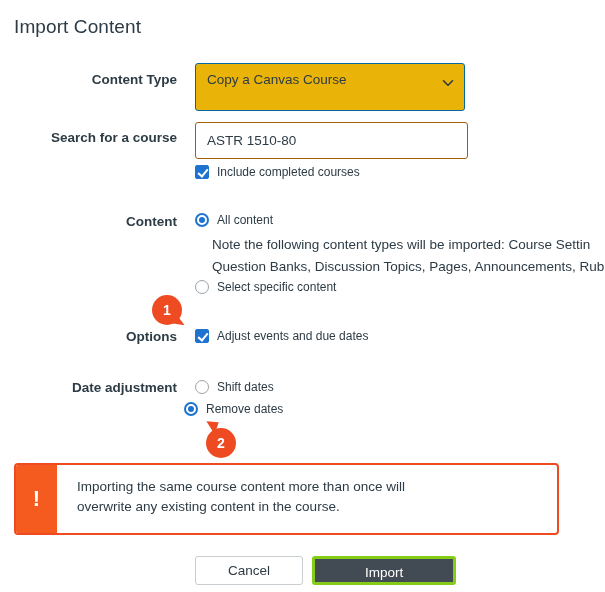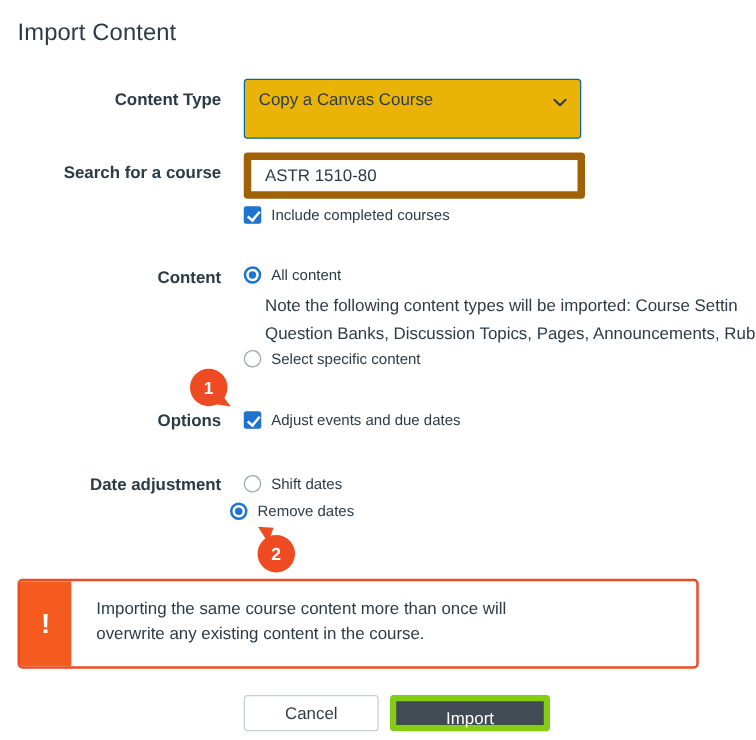--- a/index.html
+++ b/index.html
@@ -67,21 +67,21 @@
     height: 12px;
   }
 
   
   .text-input {
     position: absolute;
     left: 195px;
     top: 122px;
     width: 273px;
     height: 37px;
-    border: 6px solid #a16207;
+    border: 1px solid #a16207;
     border-radius: 3px;
     background: #ffffff;
     font-family: "Liberation Sans", sans-serif;
     font-size: 13.5px;
     color: #2D3B45;
     padding: 0 11px;
     outline: none;
   }
 
   
@@ -248,23 +248,23 @@
     padding: 0 32px;
   }
   .btn-cancel {
     background: #ffffff;
     border: 1px solid #C7CDD1;
     color: #2D3B45;
     min-width: 58px;
   }
   .btn-primary {
     background: #424A53;
-    border: 5px solid #84cc16;
+    border: 3px solid #84cc16;
     color: #ffffff;
-    width: 128px;
+    width: 144px;
   }
 </style>
 </head>
 <body>
 
 <div id="page">
 
   <div class="page-title">Import Content</div>
 
   <div class="field-label" style="top:72px;">Content Type</div>

